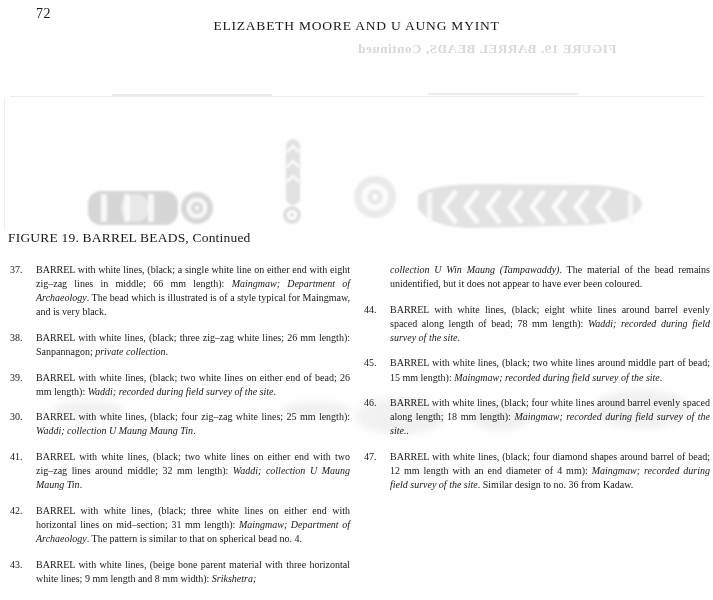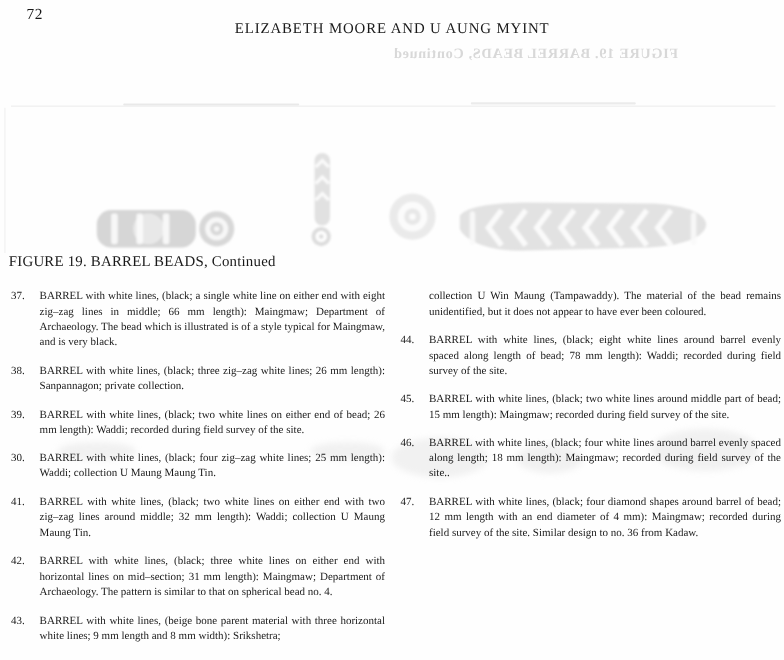--- a/index.html
+++ b/index.html
@@ -3,21 +3,21 @@
 <meta charset="utf-8">
 <style>
   html,body{margin:0;padding:0;}
   body{
     width:713px;height:600px;position:relative;overflow:hidden;
     background:#fefefe;color:#191919;
     font-family:"Liberation Serif","DejaVu Serif",serif;
     -webkit-font-smoothing:antialiased;
   }
   .abs{position:absolute;}
-  .page-number{left:24px;top:6px;font-size:14px;letter-spacing:.5px;}
+  .page-number{left:36px;top:6px;font-size:14px;letter-spacing:.5px;}
   .running-head{
     left:0;top:18px;width:713px;text-align:center;
     font-size:13.5px;letter-spacing:.8px;
   }
   
   .ghost-head{
     left:333px;top:41px;width:308px;text-align:center;
     transform:scaleX(-1);
     font-size:13px;letter-spacing:.6px;font-weight:bold;
     color:rgba(155,155,155,.38);
@@ -37,21 +37,21 @@
   .columns-wrap{left:0;top:263px;width:713px;}
   .col{position:absolute;top:0;}
   .col-left{left:10px;width:340px;}
   .col-right{left:364px;width:346px;}
   .entry{
     display:flex;margin-bottom:11.5px;
     font-size:10px;line-height:14.1px;
   }
   .entry .num{width:26px;flex-shrink:0;}
   .entry .etext{flex:1;text-align:justify;}
-  .entry .etext .it{}
+  .entry .etext .it{font-style:italic;}
   svg{display:block;}
 </style>
 </head>
 <body>
 
 <div class="abs page-number">72</div>
 <div class="abs running-head">ELIZABETH MOORE AND U AUNG MYINT</div>
 <div class="abs ghost-head">FIGURE 19. BARREL BEADS, Continued</div>
 
 <div class="abs photo-edge"></div>

